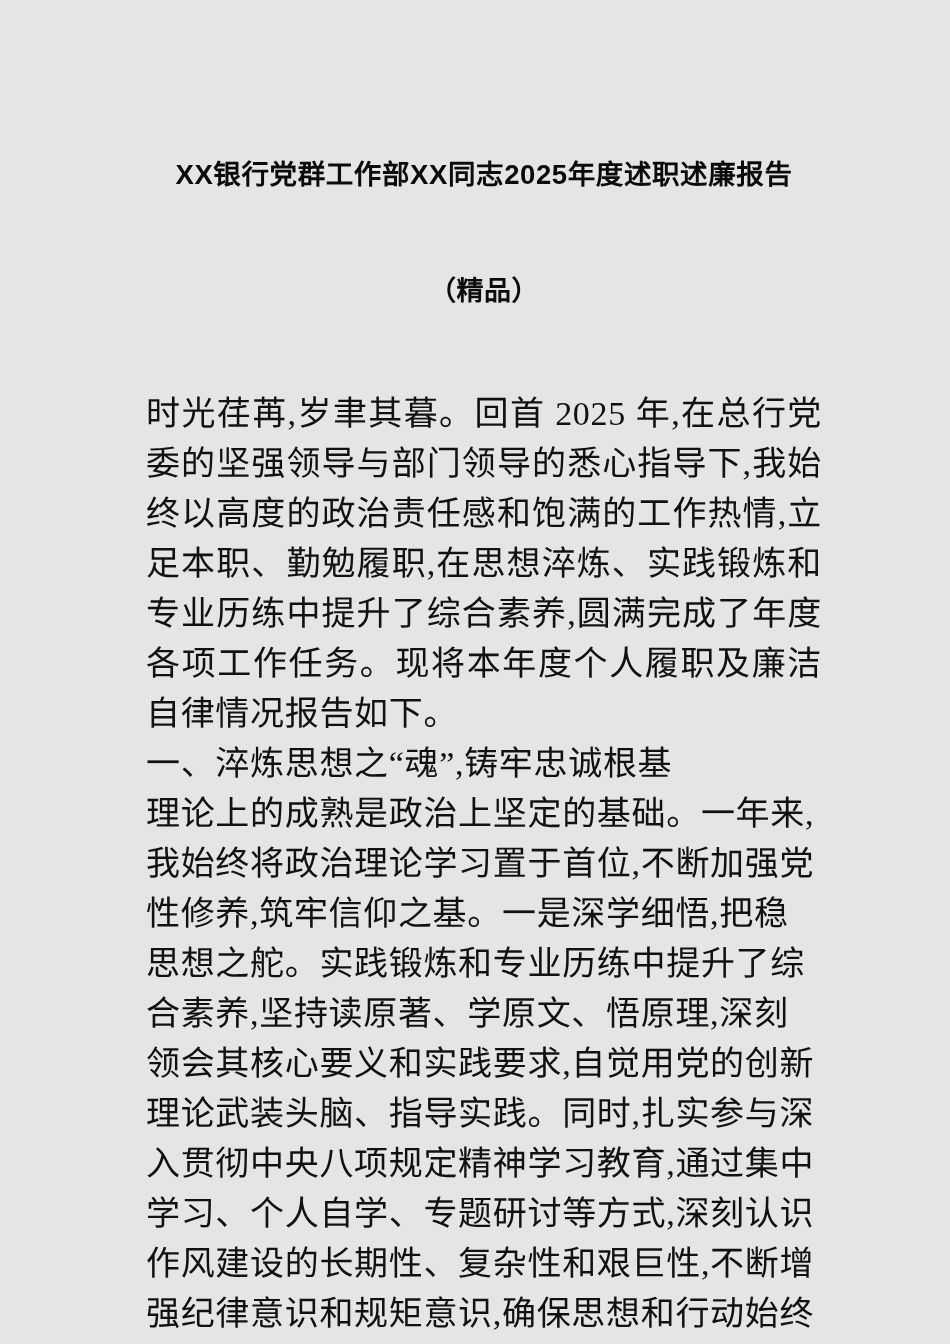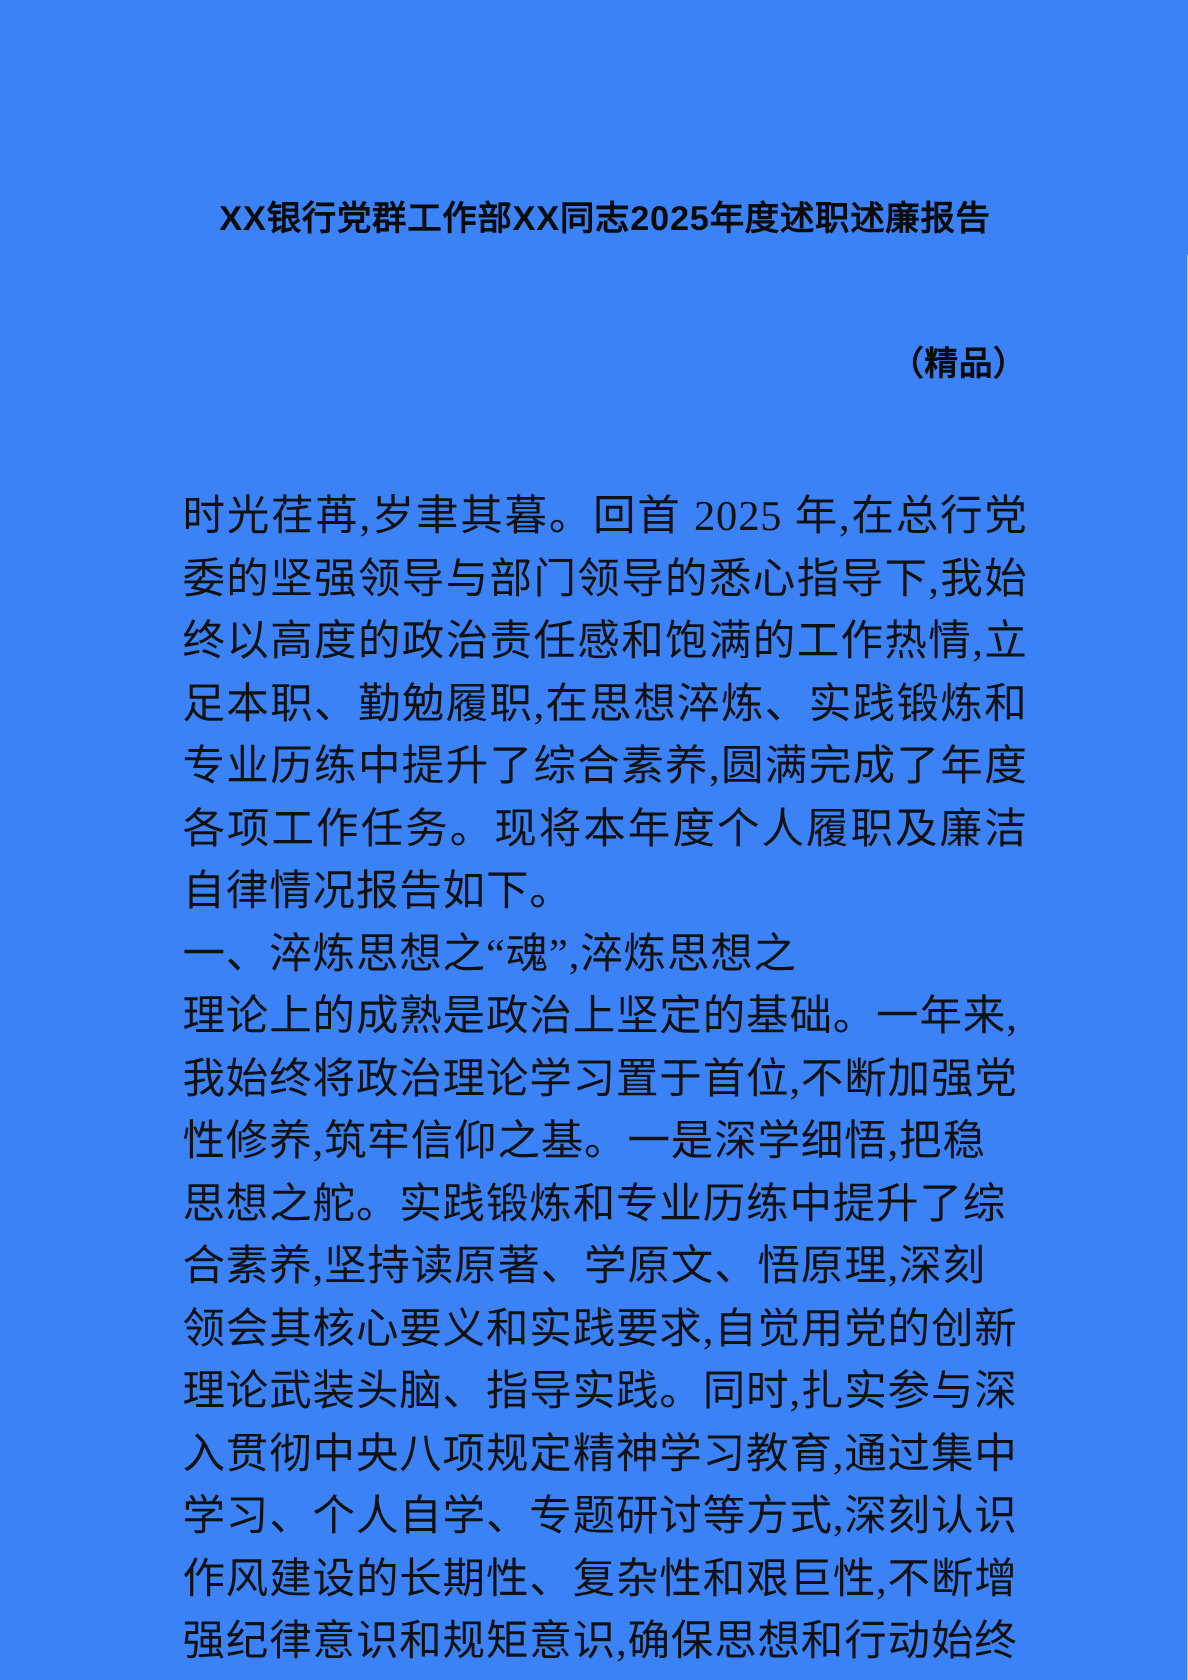--- a/index.html
+++ b/index.html
@@ -6,21 +6,21 @@
   html, body {
     margin: 0;
     padding: 0;
     background: #ffffff;
   }
 
   .page {
     position: relative;
     width: 950px;
     height: 1344px;
-    background: #3b82f6;
+    background: #e5e5e5;
     overflow: hidden;
     box-sizing: border-box;
     font-family: "Liberation Serif", "DejaVu Serif", serif;
     color: #000000;
     -webkit-font-smoothing: antialiased;
   }
 
   .doc-body {
     position: absolute;
     left: 146px;
@@ -40,21 +40,21 @@
     color: #0b0b0b;
     white-space: nowrap;
   }
 
   .doc-subtitle {
     font-family: Liberation Sans, sans-serif;
     font-weight: bold;
     font-size: 27px;
     line-height: 40px;
     letter-spacing: 0.5px;
-    text-align: right;
+    text-align: center;
     margin: 0;
     padding-top: 76px;
     color: #0b0b0b;
   }
 
   .body-block {
     padding-top: 78px;
   }
 
   .para {
@@ -89,19 +89,19 @@
   <div class="doc-body">
 
     <h1 class="doc-title">XX银行党群工作部XX同志2025年度述职述廉报告</h1>
 
     <div class="doc-subtitle">（精品）</div>
 
     <div class="body-block">
 
       <p class="para">时光荏苒,岁聿其暮。回首 2025 年,在总行党委的坚强领导与部门领导的悉心指导下,我始终以高度的政治责任感和饱满的工作热情,立足本职、勤勉履职,在思想淬炼、实践锻炼和专业历练中提升了综合素养,圆满完成了年度各项工作任务。现将本年度个人履职及廉洁自律情况报告如下。</p>
 
-      <p class="para heading">一、淬炼思想之“魂”,淬炼思想之</p>
+      <p class="para heading">一、淬炼思想之“魂”,铸牢忠诚根基</p>
 
       <p class="para clipped">理论上的成熟是政治上坚定的基础。一年来,我始终将政治理论学习置于首位,不断加强党性修养,筑牢信仰之基。一是深学细悟,把稳思想之舵。实践锻炼和专业历练中提升了综合素养,坚持读原著、学原文、悟原理,深刻领会其核心要义和实践要求,自觉用党的创新理论武装头脑、指导实践。同时,扎实参与深入贯彻中央八项规定精神学习教育,通过集中学习、个人自学、专题研讨等方式,深刻认识作风建设的长期性、复杂性和艰巨性,不断增强纪律意识和规矩意识,确保思想和行动始终与党中央保持高度一致。二是知行合一,夯实能力之基。党群工作不仅要求政治过硬,也要求本领高</p>
 
     </div>
   </div>
 </div>
 
 </body></html>

